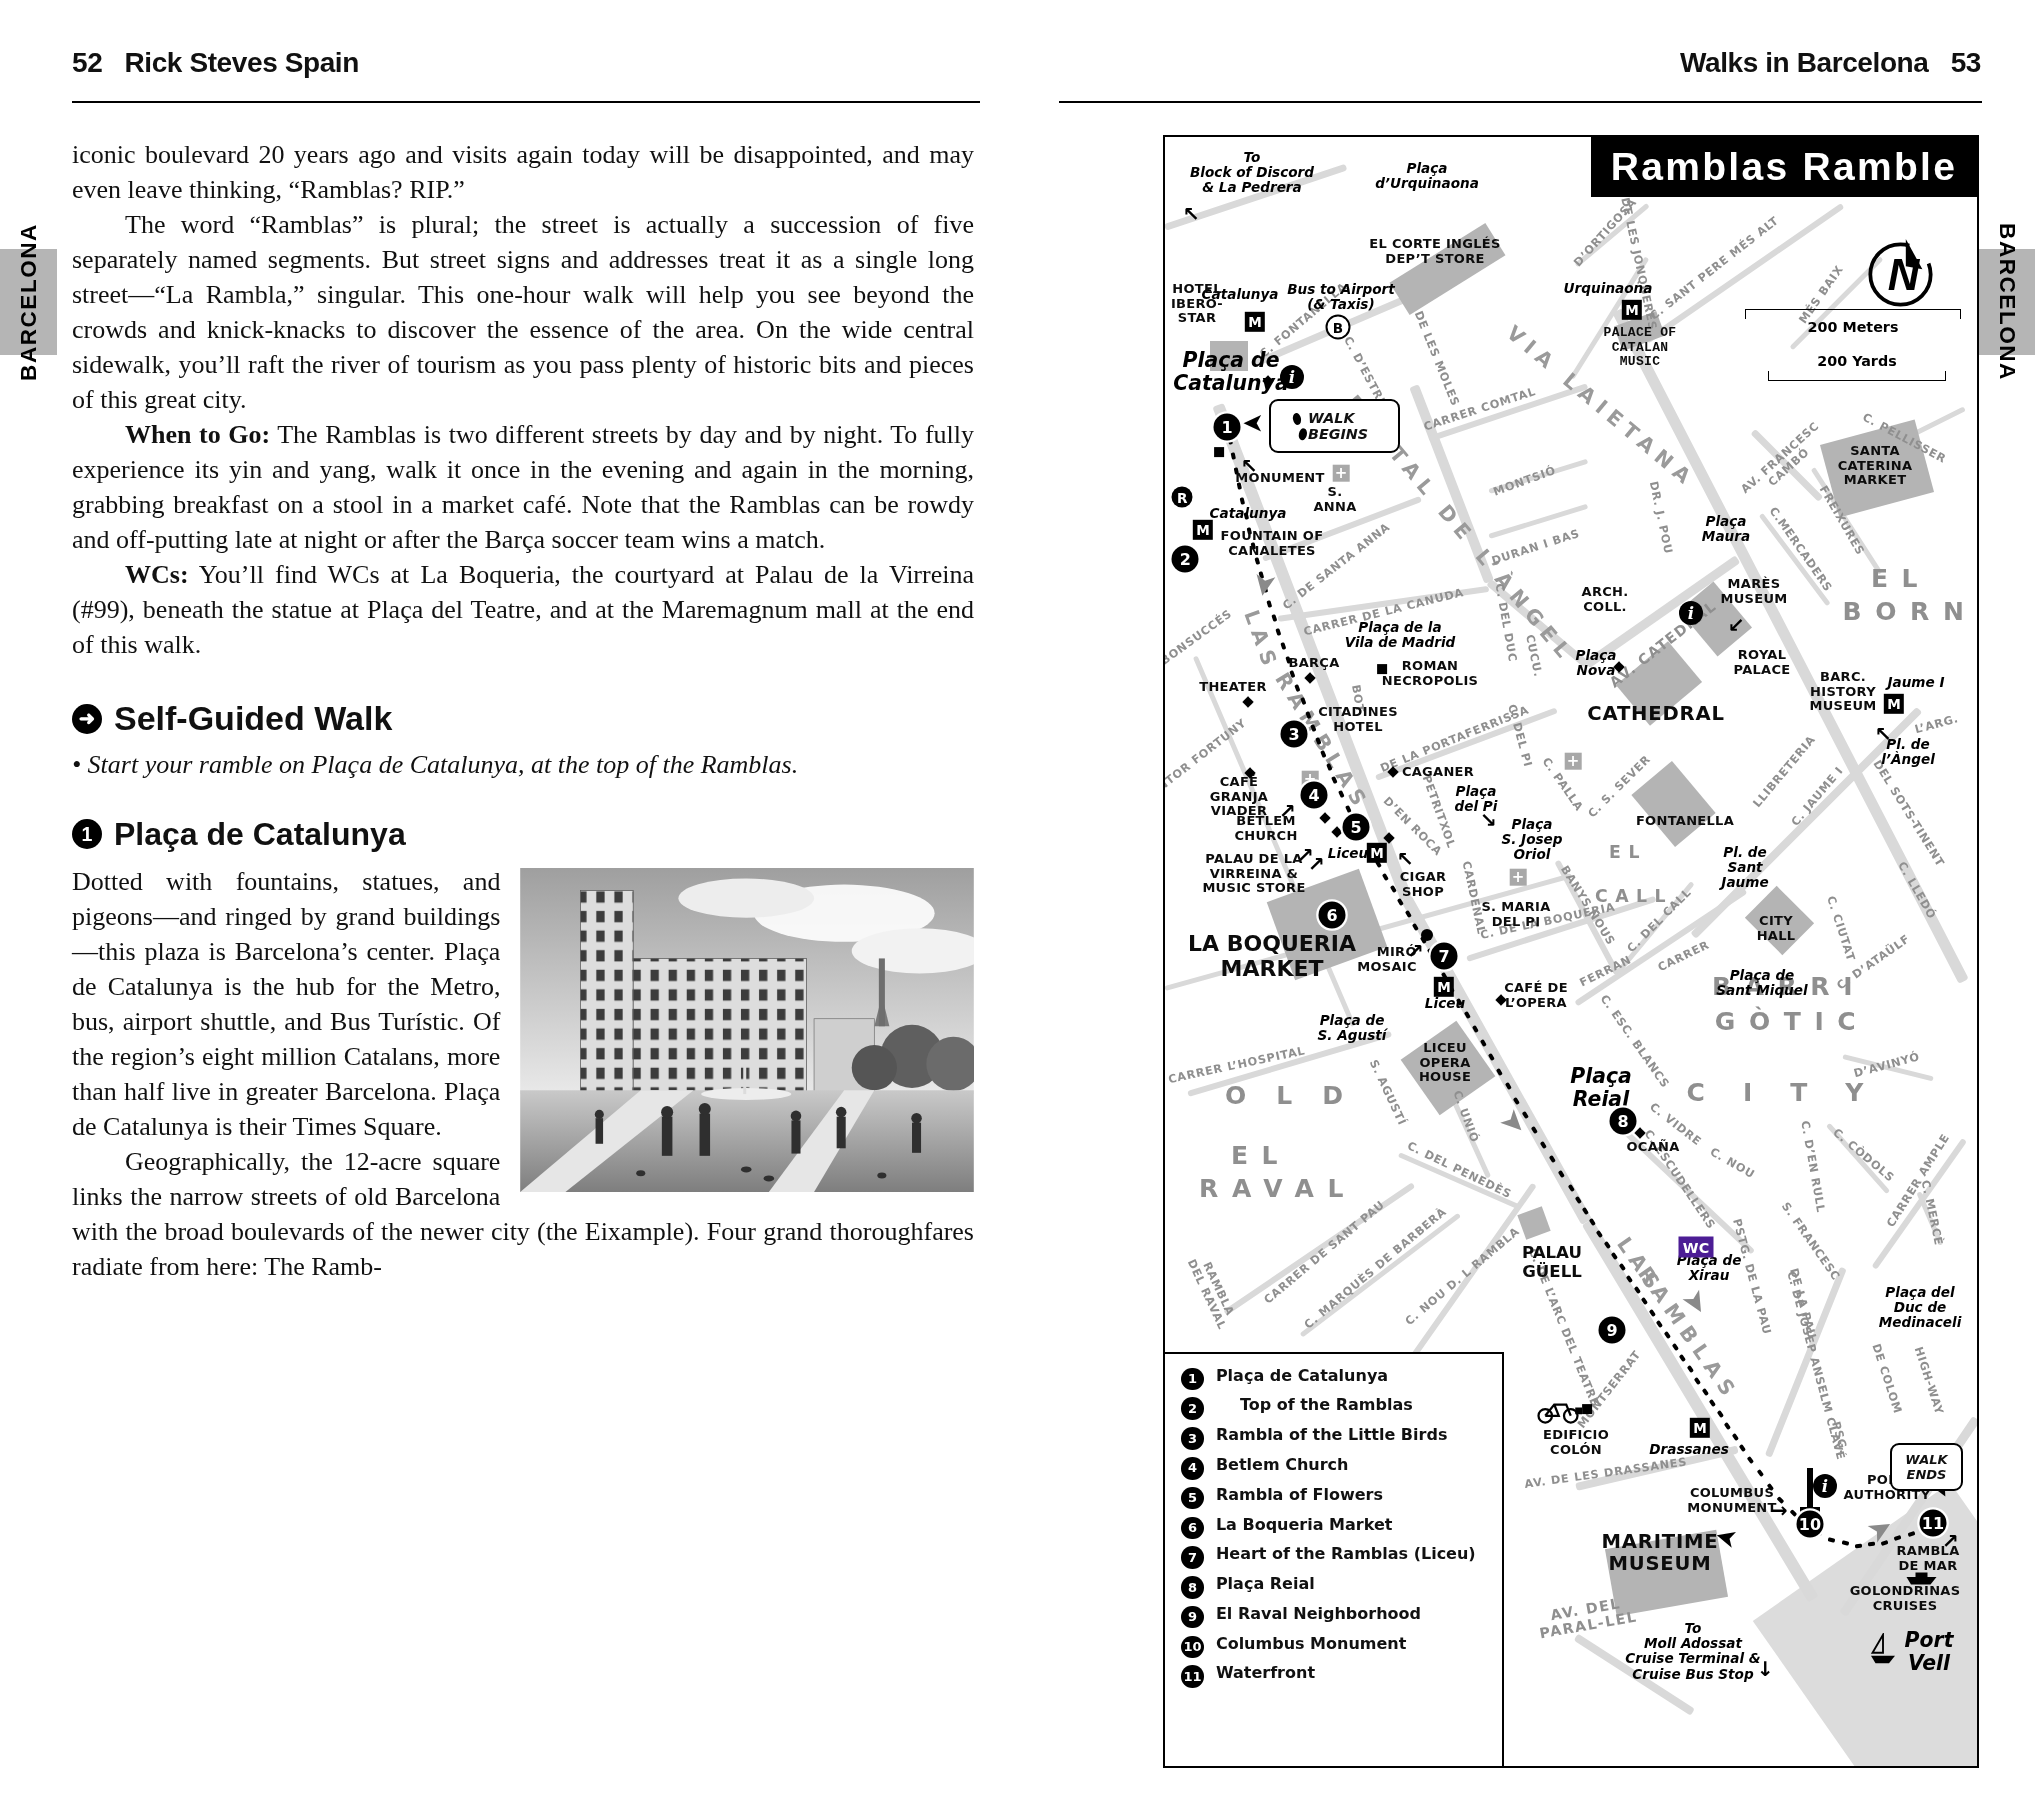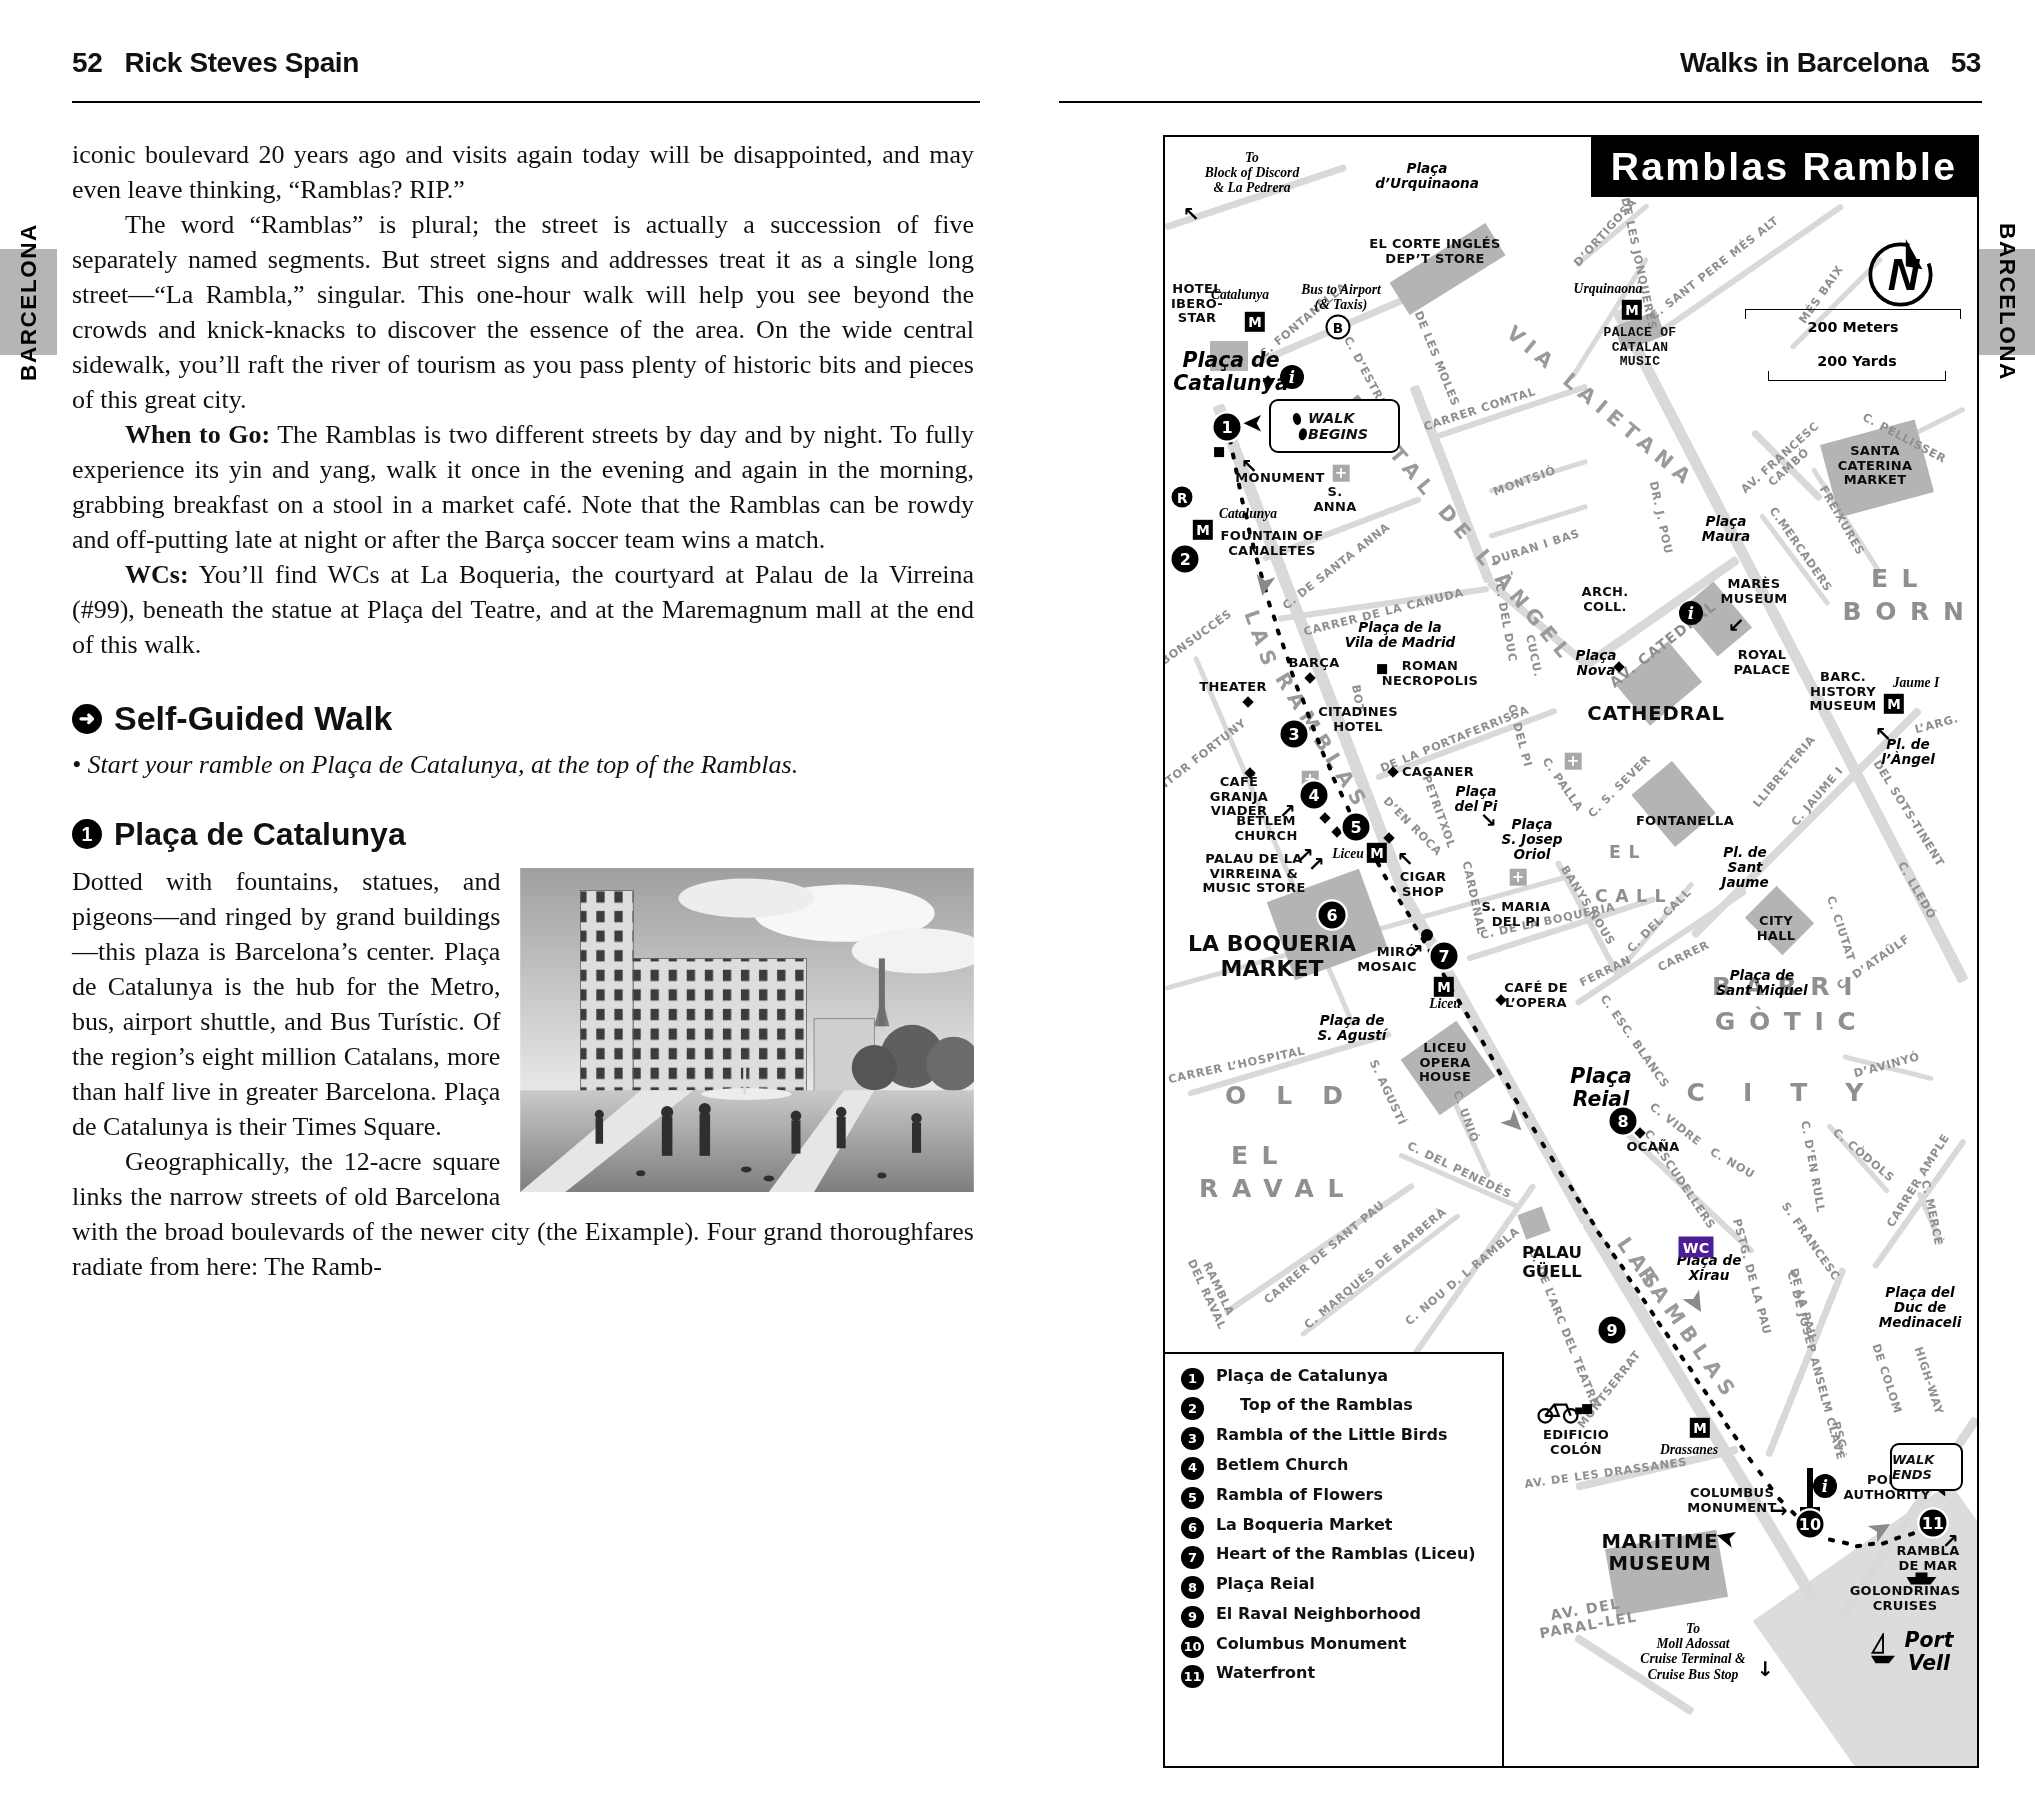--- a/index.html
+++ b/index.html
@@ -38,21 +38,21 @@
   .lbl{position:absolute;white-space:nowrap;text-align:center;line-height:1.12;}
   .st{font-size:11.3px;color:#8f8f8f;font-weight:bold;letter-spacing:0.8px;}
   .std{font-size:14.3px;color:#8f8f8f;font-weight:bold;letter-spacing:1.5px;}
   .bigst{font-size:20.4px;color:#9a9a9a;font-weight:bold;letter-spacing:6.8px;}
   .pl{font-size:13px;color:#0c0c0c;font-weight:bold;letter-spacing:0.3px;}
   .pl20{font-size:16.6px;color:#0c0c0c;font-weight:bold;}
   .plb{font-size:22px;color:#0c0c0c;font-weight:bold;}
   .plb2{font-size:19.6px;color:#0c0c0c;font-weight:bold;letter-spacing:0.8px;}
   .pz{font-size:13.6px;font-weight:bold;font-style:italic;color:#000;}
   .pzbig{font-size:20.4px;font-weight:bold;font-style:italic;color:#000;}
-  .hand{font-size:13.6px;font-style:italic;font-weight:600;color:#000;font-family:Liberation Serif, serif;}
+  .hand{font-size:13.6px;font-style:italic;font-weight:600;color:#000;}
   .dist{font-size:25px;color:#8f8f8f;font-weight:600;letter-spacing:13.6px;}
   .dist2{font-size:17.3px;color:#8f8f8f;font-weight:600;letter-spacing:7.5px;}
   .arw{font-size:20.4px;color:#000;font-weight:bold;}
   .arwG{font-size:30px;color:#8a8a8a;}
   .arwB{font-size:26px;color:#000;}
   .marker{position:absolute;width:27px;height:27px;border-radius:50%;background:#000;color:#fff;
        display:flex;align-items:center;justify-content:center;font-weight:bold;font-size:16px;
        transform:translate(-50%,-50%);box-shadow:0 0 0 2.3px #fff;z-index:30;}
   .routedot{position:absolute;width:6.8px;height:3.8px;background:#000;border-radius:1.5px;z-index:20;}
   .micon{position:absolute;width:20.4px;height:20.4px;background:#000;color:#fff;display:flex;
@@ -275,21 +275,21 @@
     </div>
 
     <div class="callout" style="left:104px;top:262px;width:127px;height:50px;font-size:14.3px;">
       <span style="display:flex;flex-direction:column;gap:1.5px;">
         <span class="fp" style="transform:rotate(-12deg);"></span>
           <span class="fp" style="transform:rotate(12deg) translateX(6px);"></span>
       </span>
       <span style="width:68px;white-space:normal;text-align:left;">WALK BEGINS</span>
     </div>
     <div class="callout" style="left:725px;top:1306px;width:69px;height:44px;font-size:13px;">
-      <span style="white-space:normal;">WALK ENDS</span>
+      <span style="white-space:normal;text-align:center;">WALK ENDS</span>
     </div>
 
     <div id="route">
         <div class="routedot" style="left: 62px; top: 302px; position: absolute; transform: rotate(78.6901deg);"></div>
         <div class="routedot" style="left: 65px; top: 317px; position: absolute; transform: rotate(78.6901deg);"></div>
         <div class="routedot" style="left: 68px; top: 332px; position: absolute; transform: rotate(78.6901deg);"></div>
         <div class="routedot" style="left: 71px; top: 347px; position: absolute; transform: rotate(78.6901deg);"></div>
         <div class="routedot" style="left: 74px; top: 362px; position: absolute; transform: rotate(75.9638deg);"></div>
         <div class="routedot" style="left: 78px; top: 377px; position: absolute; transform: rotate(75.9638deg);"></div>
         <div class="routedot" style="left: 81px; top: 392px; position: absolute; transform: rotate(75.9638deg);"></div>

